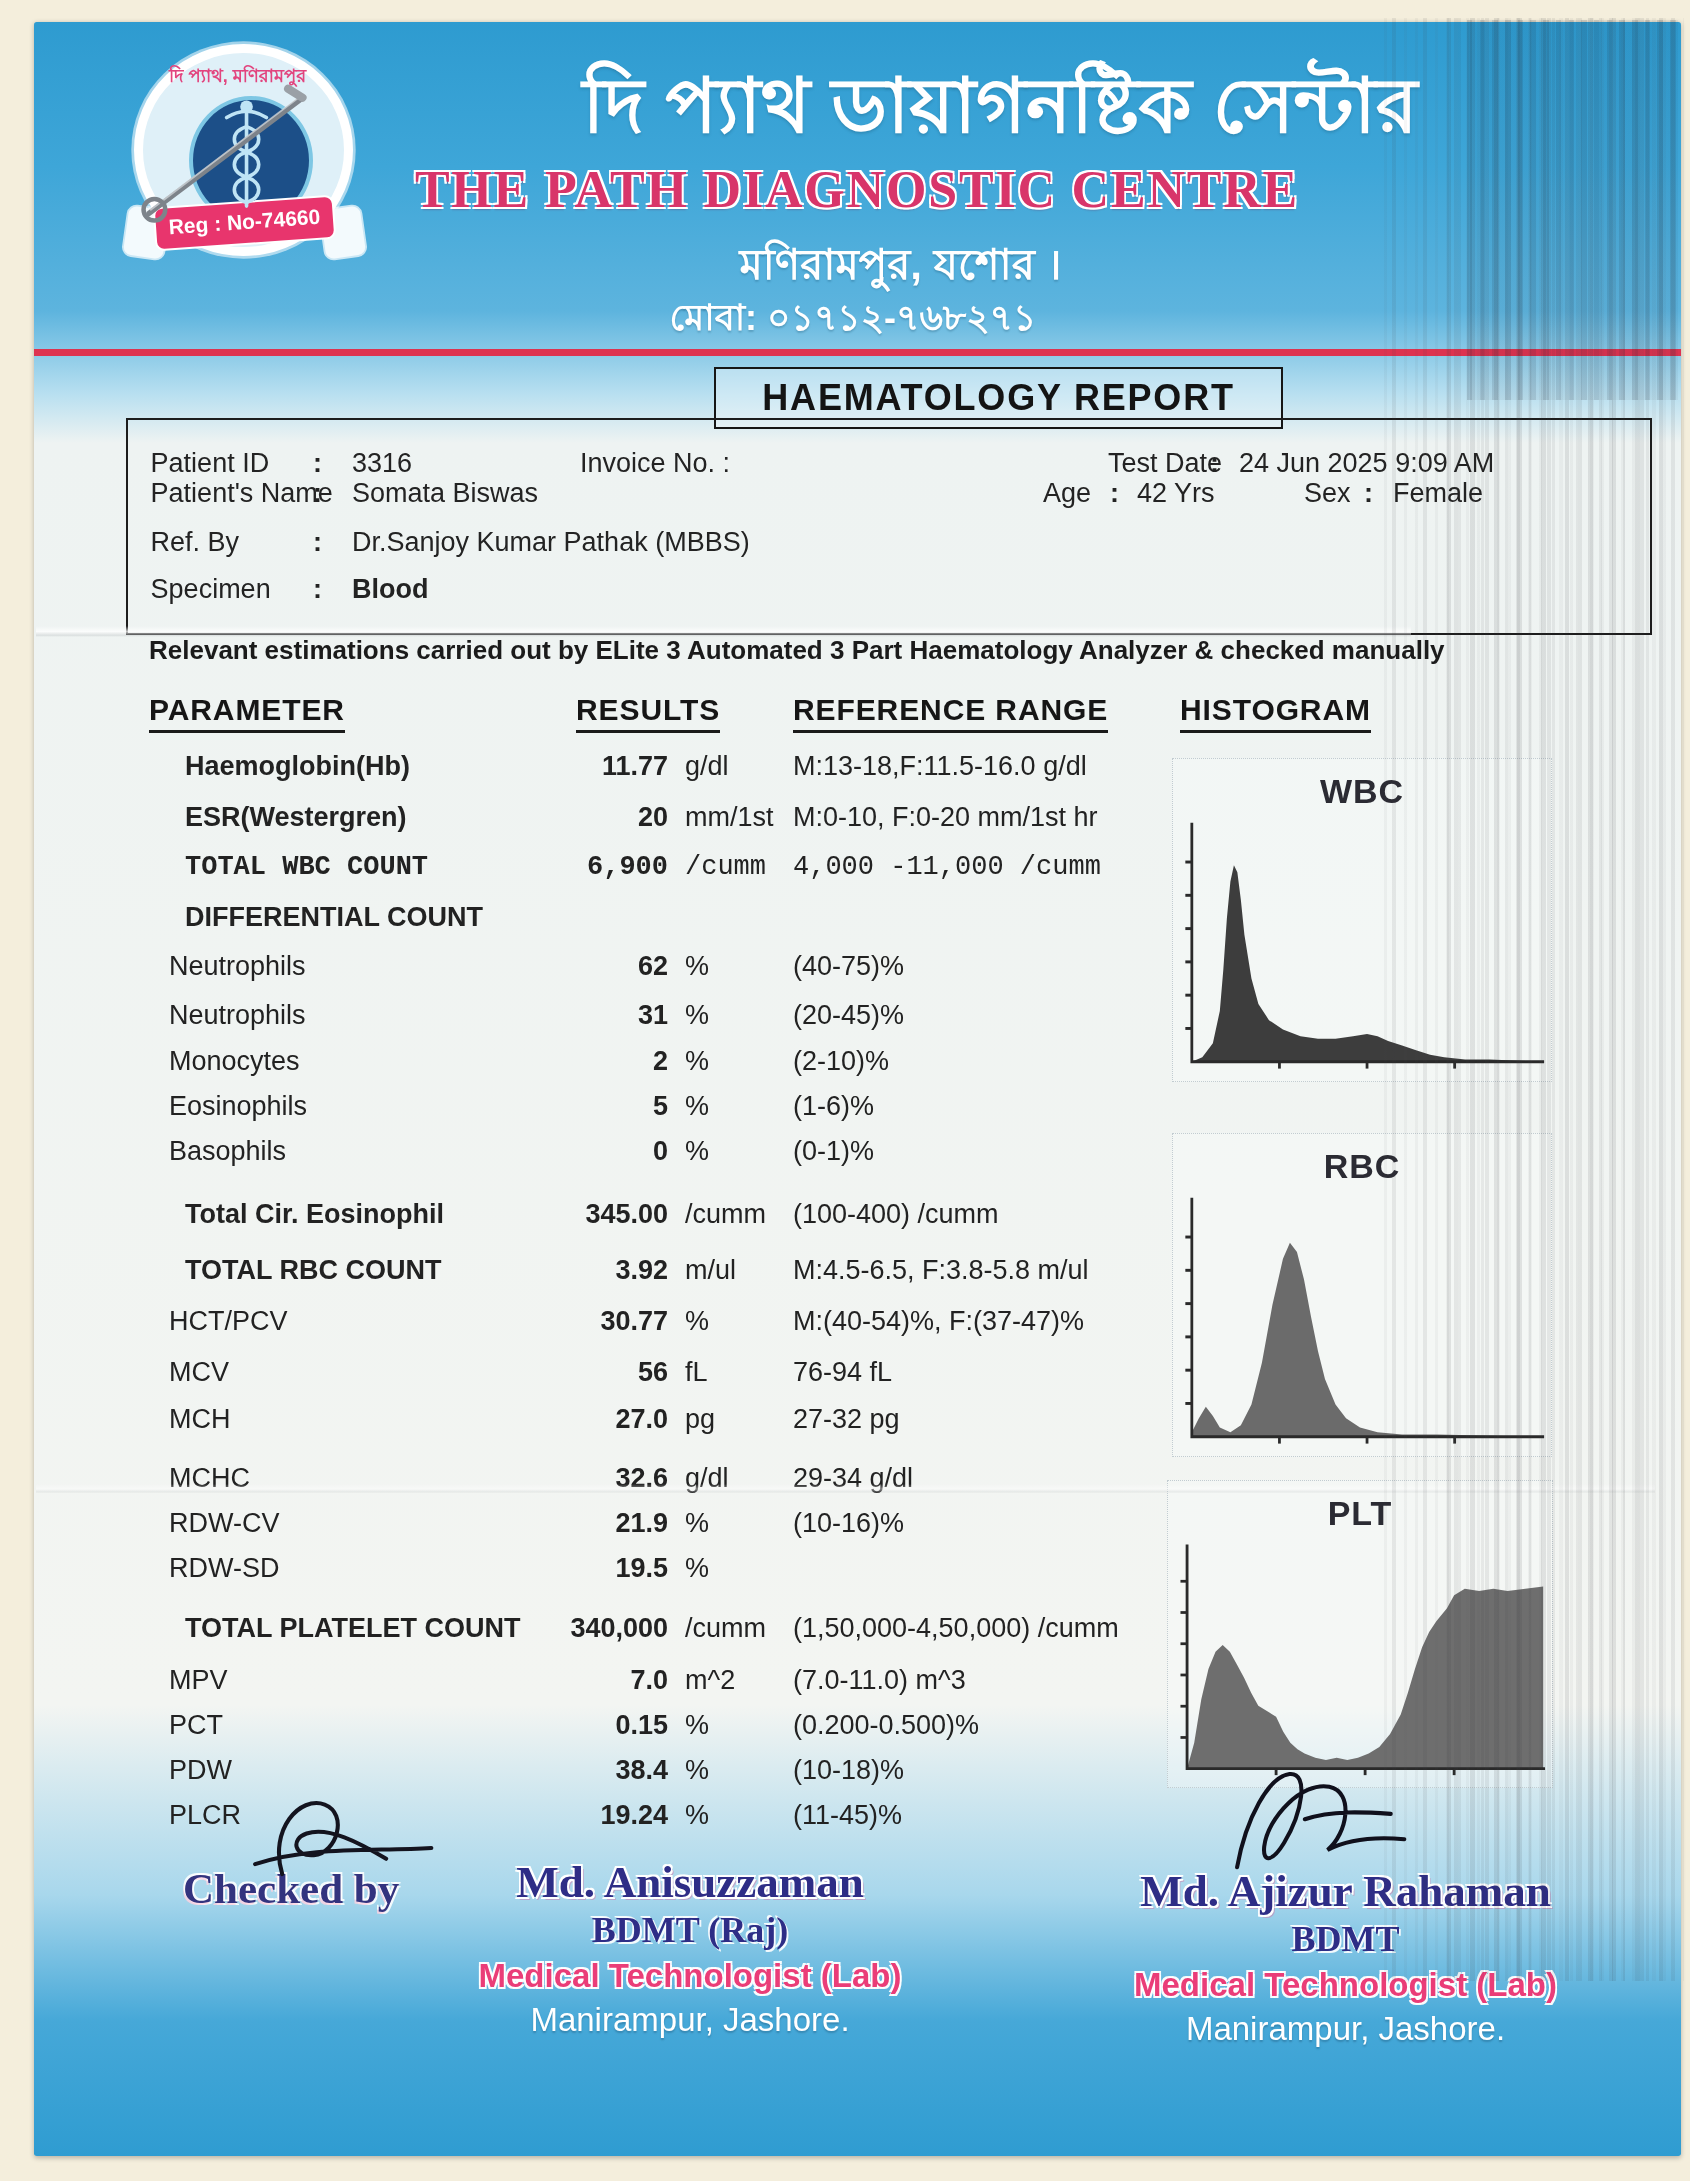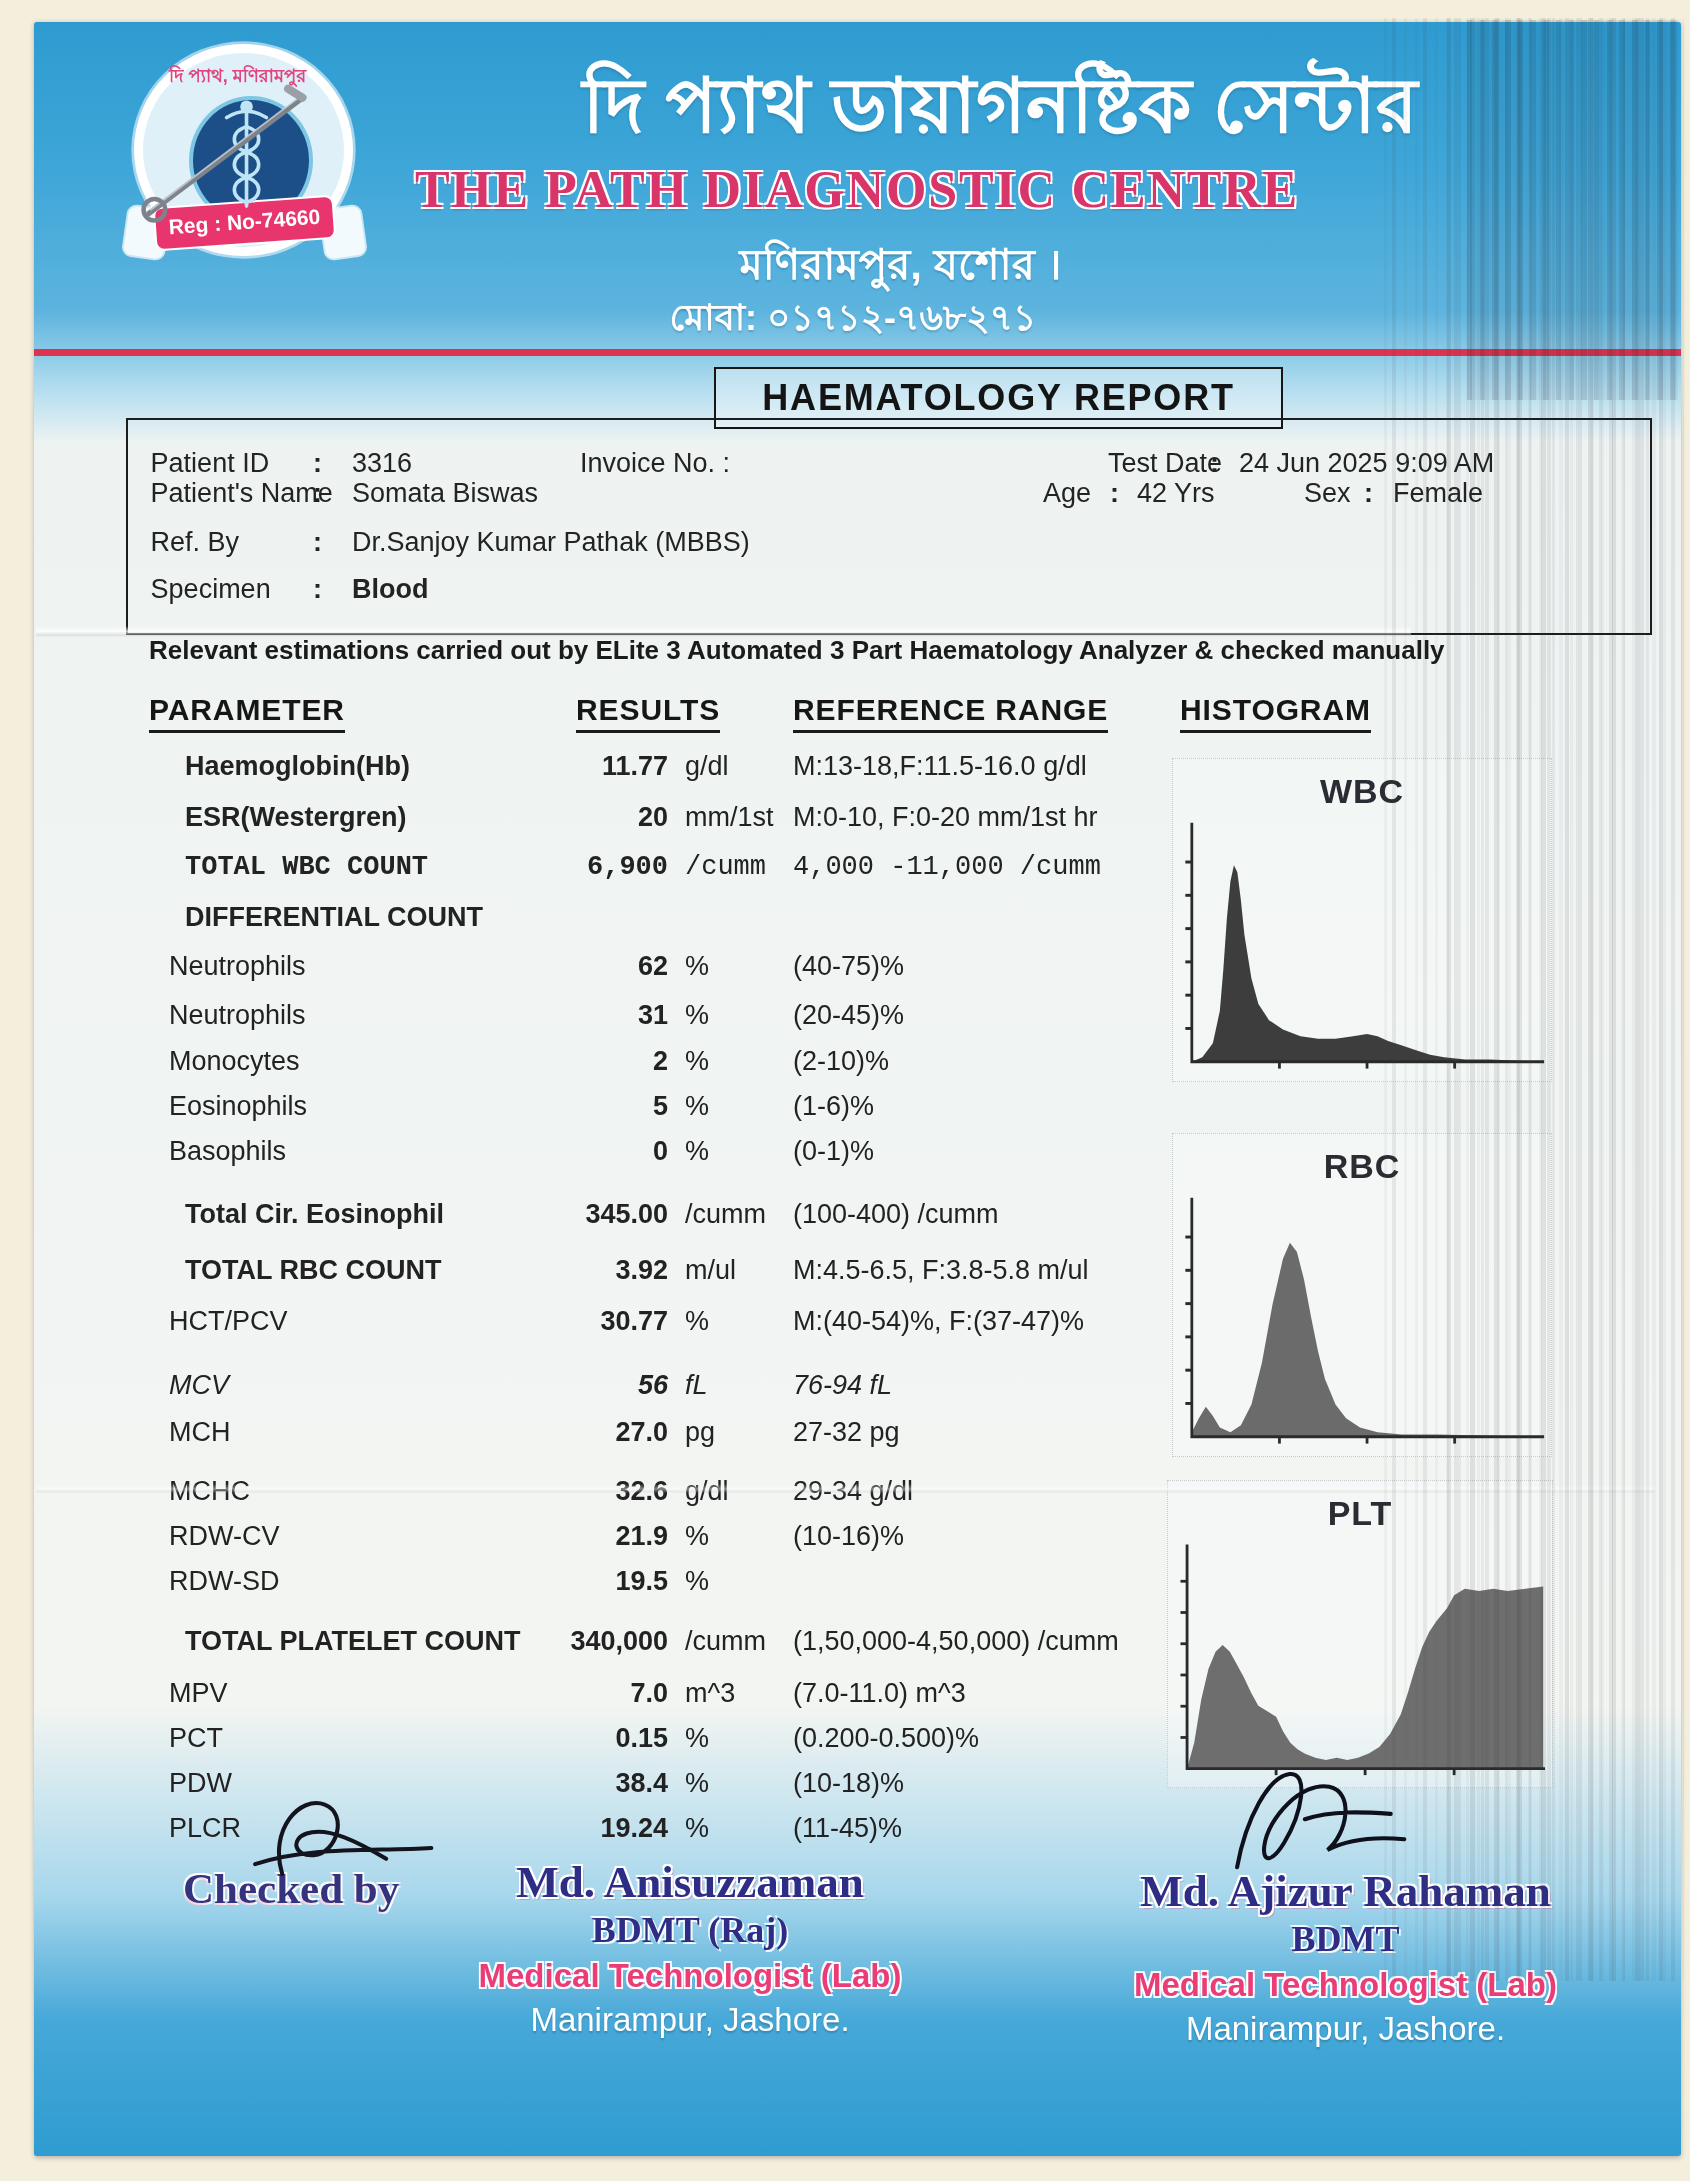--- a/index.html
+++ b/index.html
@@ -224,21 +224,21 @@
           <span class="c-result">3.92</span>
           <span class="c-unit">m/ul</span>
           <span class="c-range">M:4.5-6.5, F:3.8-5.8  m/ul</span>
         </div>
         <div class="trow ind" style="margin-top: 5.4px;">
           <span class="c-param">HCT/PCV</span>
           <span class="c-result">30.77</span>
           <span class="c-unit">%</span>
           <span class="c-range">M:(40-54)%, F:(37-47)%</span>
         </div>
-        <div class="trow ind" style="margin-top: 19px; font-style: italic;">
+        <div class="trow ind" style="margin-top: 6px;">
           <span class="c-param">MCV</span>
           <span class="c-result">56</span>
           <span class="c-unit">fL</span>
           <span class="c-range">76-94 fL</span>
         </div>
         <div class="trow ind" style="margin-top: 1.8px;">
           <span class="c-param">MCH</span>
           <span class="c-result">27.0</span>
           <span class="c-unit">pg</span>
           <span class="c-range">27-32 pg</span>
@@ -262,21 +262,21 @@
         </div>
         <div class="trow bold" style="margin-top: 14.5px;">
           <span class="c-param">TOTAL PLATELET COUNT</span>
           <span class="c-result">340,000</span>
           <span class="c-unit">/cumm</span>
           <span class="c-range">(1,50,000-4,50,000) /cumm</span>
         </div>
         <div class="trow ind" style="margin-top: 7.2px;">
           <span class="c-param">MPV</span>
           <span class="c-result">7.0</span>
-          <span class="c-unit">m^3</span>
+          <span class="c-unit">m^2</span>
           <span class="c-range">(7.0-11.0) m^3</span>
         </div>
         <div class="trow ind">
           <span class="c-param">PCT</span>
           <span class="c-result">0.15</span>
           <span class="c-unit">%</span>
           <span class="c-range">(0.200-0.500)%</span>
         </div>
         <div class="trow ind">
           <span class="c-param">PDW</span>

